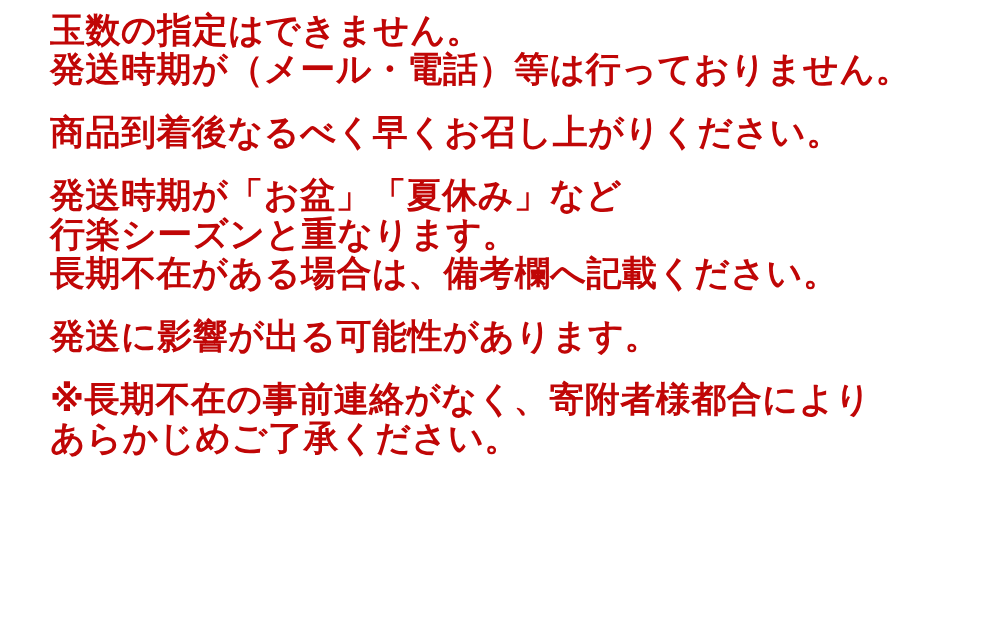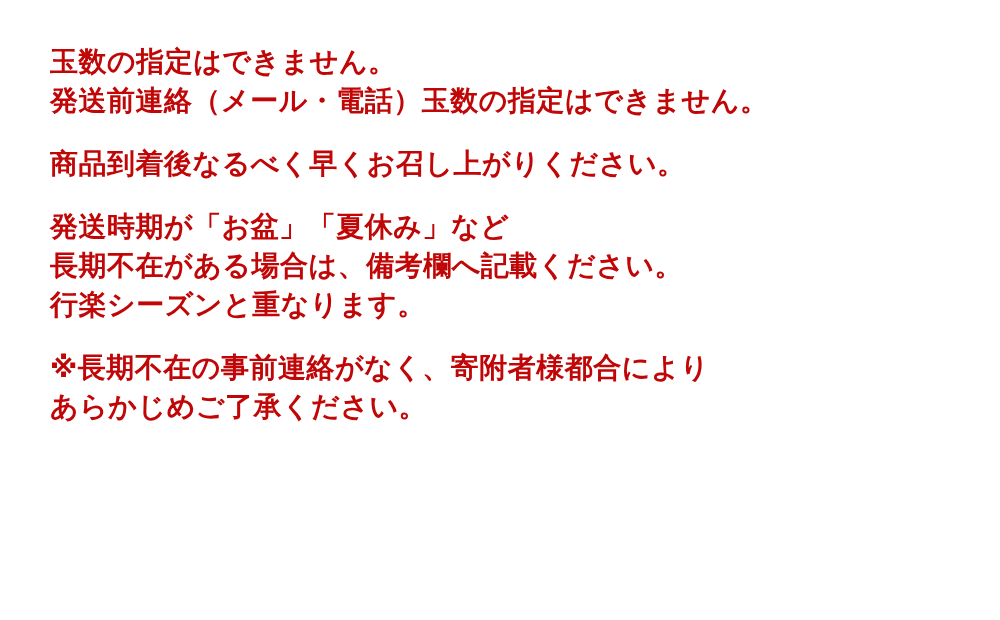--- a/index.html
+++ b/index.html
@@ -9,57 +9,58 @@
   }
   body {
     width: 1000px;
     height: 620px;
     overflow: hidden;
   }
   .notice {
     box-sizing: border-box;
     width: 1000px;
     height: 612px;
-    padding: 42px 10px 0 50px;
+    padding: 10px 10px 0 50px;
     color: #c00606;
     font-family: "Liberation Sans", "DejaVu Sans", sans-serif;
     font-weight: bold;
-    font-size: 28px;
+    font-size: 35px;
     line-height: 39px;
     letter-spacing: 0.5px;
   }
   .notice-block {
     margin: 0 0 24px 0;
   }
   .notice-line {
     margin: 0;
     white-space: nowrap;
   }
 </style>
 </head>
 <body>
 
 <div class="notice">
 
   <div class="notice-block">
     <p class="notice-line">玉数の指定はできません。</p>
-    <p class="notice-line">発送前連絡（メール・電話）玉数の指定はできません。</p>
+    <p class="notice-line">発送時期が（メール・電話）等は行っておりません。</p>
   </div>
 
   <div class="notice-block">
     <p class="notice-line">商品到着後なるべく早くお召し上がりください。</p>
   </div>
 
   <div class="notice-block">
     <p class="notice-line">発送時期が「お盆」「夏休み」など</p>
+    <p class="notice-line">行楽シーズンと重なります。</p>
     <p class="notice-line">長期不在がある場合は、備考欄へ記載ください。</p>
-    <p class="notice-line">行楽シーズンと重なります。</p>
   </div>
 
   <div class="notice-block">
+    <p class="notice-line">発送に影響が出る可能性があります。</p>
   </div>
 
   <div class="notice-block">
     <p class="notice-line">※長期不在の事前連絡がなく、寄附者様都合により</p>
     <p class="notice-line">あらかじめご了承ください。</p>
   </div>
 
 </div>
 
 </body></html>

